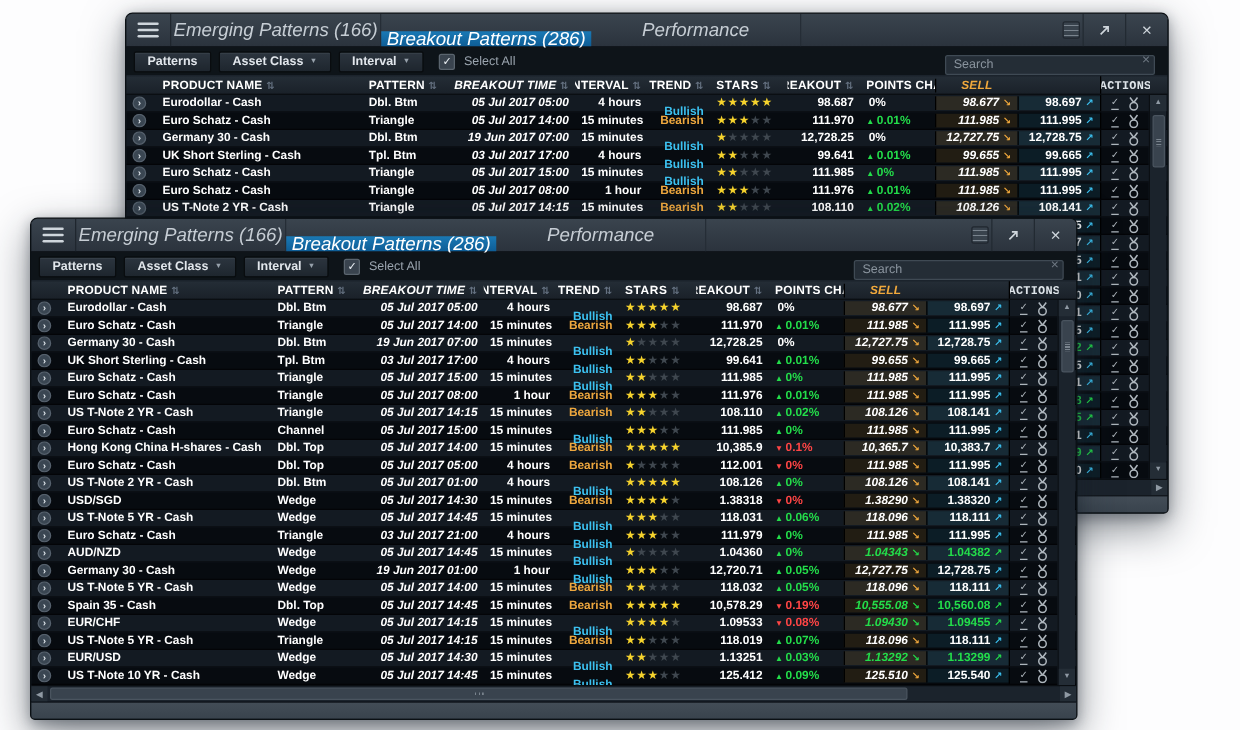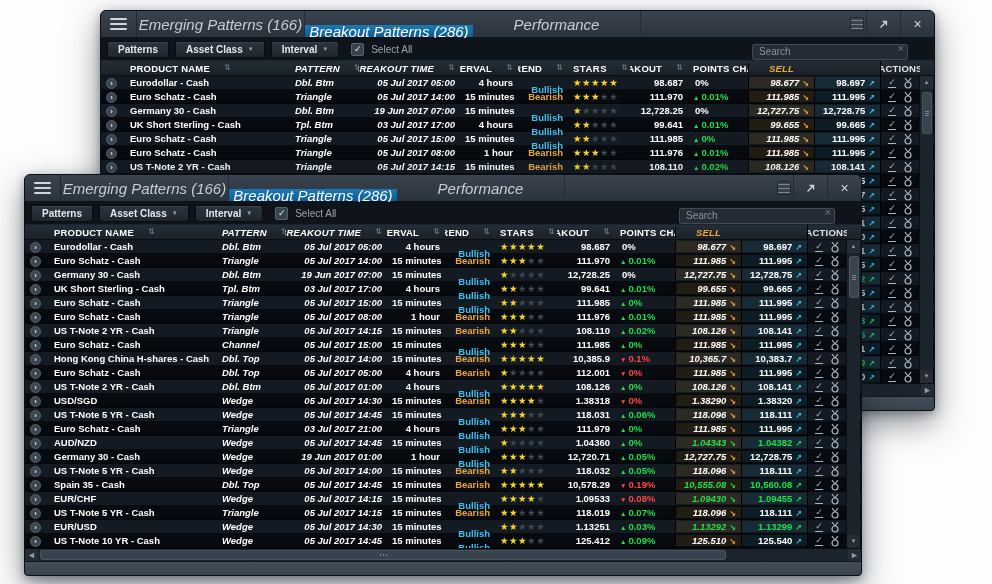--- a/index.html
+++ b/index.html
@@ -31,50 +31,50 @@
   .filterbar { display:flex; align-items:center; height:23px; flex:0 0 23px; gap:6px;
     background:#0e1419; border-bottom:1px solid #1b232c; padding:0 8px 0 6px; }
   .fbtn { display:flex; align-items:center; gap:5px; background:linear-gradient(#2c353f,#1e262e);
     border:1px solid #090c0f; box-shadow:inset 0 1px 0 rgba(255,255,255,.07); border-radius:2px;
     color:#e2e7ec; font-size:10px; font-weight:bold; padding:0 10px; height:17px; cursor:pointer; white-space:nowrap; }
   .caret { font-size:6px; color:#97a1ab; }
   .selall { display:flex; align-items:center; gap:7px; color:#9aa4ae; font-size:10px; cursor:pointer; margin-left:6px; }
   .cb { width:13px; height:13px; background:#39434e; border:1px solid #5a646e; border-radius:2px;
     color:#e8edf2; font-size:9px; line-height:11px; text-align:center; }
   .fb-spacer { flex:1; }
-  .search { position:relative; width:156px; height:16px; margin-right:18px; }
+  .search { position:relative; width:168px; height:16px; margin-right:2px; }
   .search input { width:100%; height:100%; background:#242d36; border:1px solid #3f4a54; border-radius:2px;
     color:#dfe5ea; font-size:10px; padding:0 16px 0 6px; outline:none; font-family:inherit; }
   .search input::placeholder { color:#8a949e; }
   .search .clear { position:absolute; right:4px; top:1px; color:#6f7984; font-size:11px; cursor:pointer; }
 
   
   .thead { display:flex; align-items:center; height:15px; flex:0 0 15px; padding-right:14px;
     background:linear-gradient(#242d36,#1a2129); border-bottom:1px solid #0a0e12;
     color:#8593a3; font-size:8px; font-weight:bold; letter-spacing:.2px; }
-  .thead .cell { display:flex; gap:14px; overflow:hidden; white-space:nowrap; cursor:pointer; }
+  .thead .cell { display:flex; align-items:center; gap:3px; overflow:hidden; white-space:nowrap; cursor:pointer; }
   .sort { color:#657181; font-size:8px; }
   .tbody { flex:1; overflow:hidden; position:relative; }
   .row { display:flex; align-items:center; height:14px; padding-right:14px;
     border-bottom:1px solid rgba(0,0,0,.55); cursor:pointer; }
   .row:nth-child(odd)  { background:#131a22; }
   .row:nth-child(even) { background:#070b10; }
   .cell { padding:0 5px; white-space:nowrap; overflow:hidden; font-size:9.5px; font-weight:bold; color:#fff; }
   .c-exp   { flex:0 0 24px; padding:0 0 0 5px; }
   .c-prod  { flex:1 1 160px; min-width:120px; }
-  .c-pat   { flex:0 0 68px;font-style:italic; }
+  .c-pat   { flex:0 0 68px; }
   .c-time  { flex:0 0 102px; text-align:right;font-style:italic; }
   .c-int   { flex:0 0 58px; text-align:right; }
   .c-trend { flex:0 0 50px; text-align:right; }
   .c-stars { flex:0 0 62px; letter-spacing:.5px; }
   .c-brk   { flex:0 0 58px; text-align:right; }
   .c-chg   { flex:0 0 60px; }
   .c-sell  { flex:0 0 66px; text-align:right; background:rgba(217,158,44,.13); border-left:1px solid #000;font-style:italic; }
   .c-buy   { flex:0 0 66px; text-align:right; background:rgba(60,193,240,.10); border-left:1px solid #000; }
-  .c-act   { flex:0 0 40px; display:flex; align-items:center; justify-content:center; gap:7px; border-left:1px solid #000; align-self:stretch; }
+  .c-act   { flex:0 0 40px; display:flex; align-items:center; justify-content:center; gap:7px; border-left:1px solid #000; align-self:stretch;font-family:Liberation Mono, monospace; }
   .thead .c-sell { justify-content:center; color:#f0a83c; background:none; }
   .thead .c-buy  { justify-content:flex-end; color:#3cc1f0; background:none;margin-top:32px; }
   .thead .c-act  { justify-content:center; color:#dfe5ea; background:none; }
   .thead .c-time,.thead .c-int,.thead .c-trend,.thead .c-brk { justify-content:flex-end; }
 
   .expander { display:inline-flex; width:11px; height:11px; border-radius:50%; background:#3a4652;
     border:1px solid #55606c; color:#dfe5ea; font-size:8px; line-height:9px; justify-content:center; }
   .bullish { color:#3cc1f0;margin-top:13px; } .bearish { color:#eda73e; }
   .star.on { color:#f6d32d; } .star.off { color:#3f474f; }
   .tri { font-size:6.5px; margin-right:2px; }

